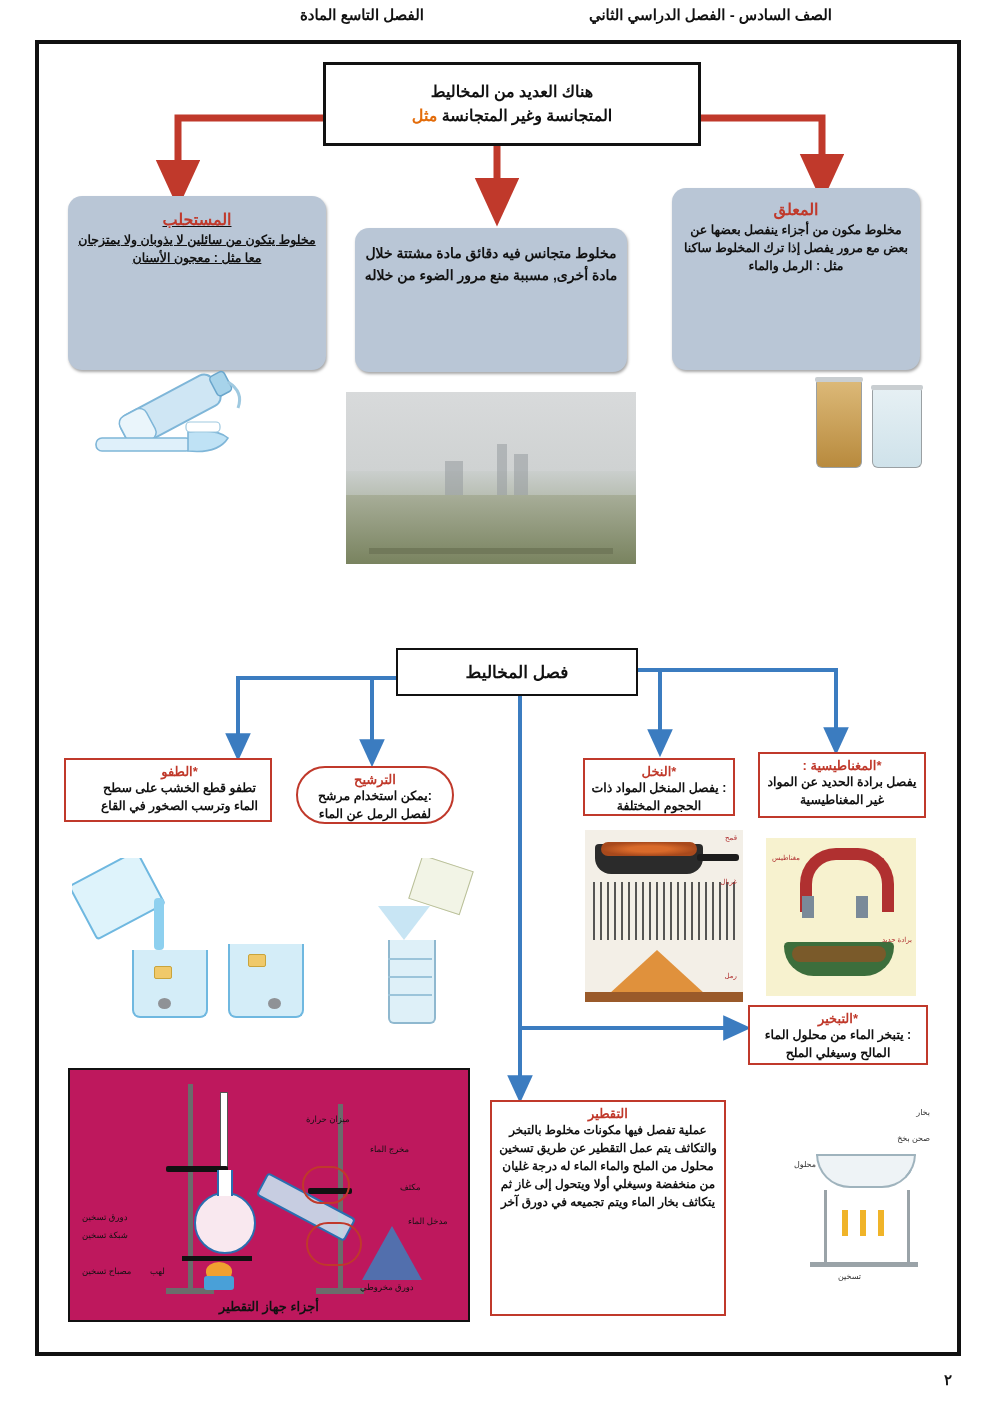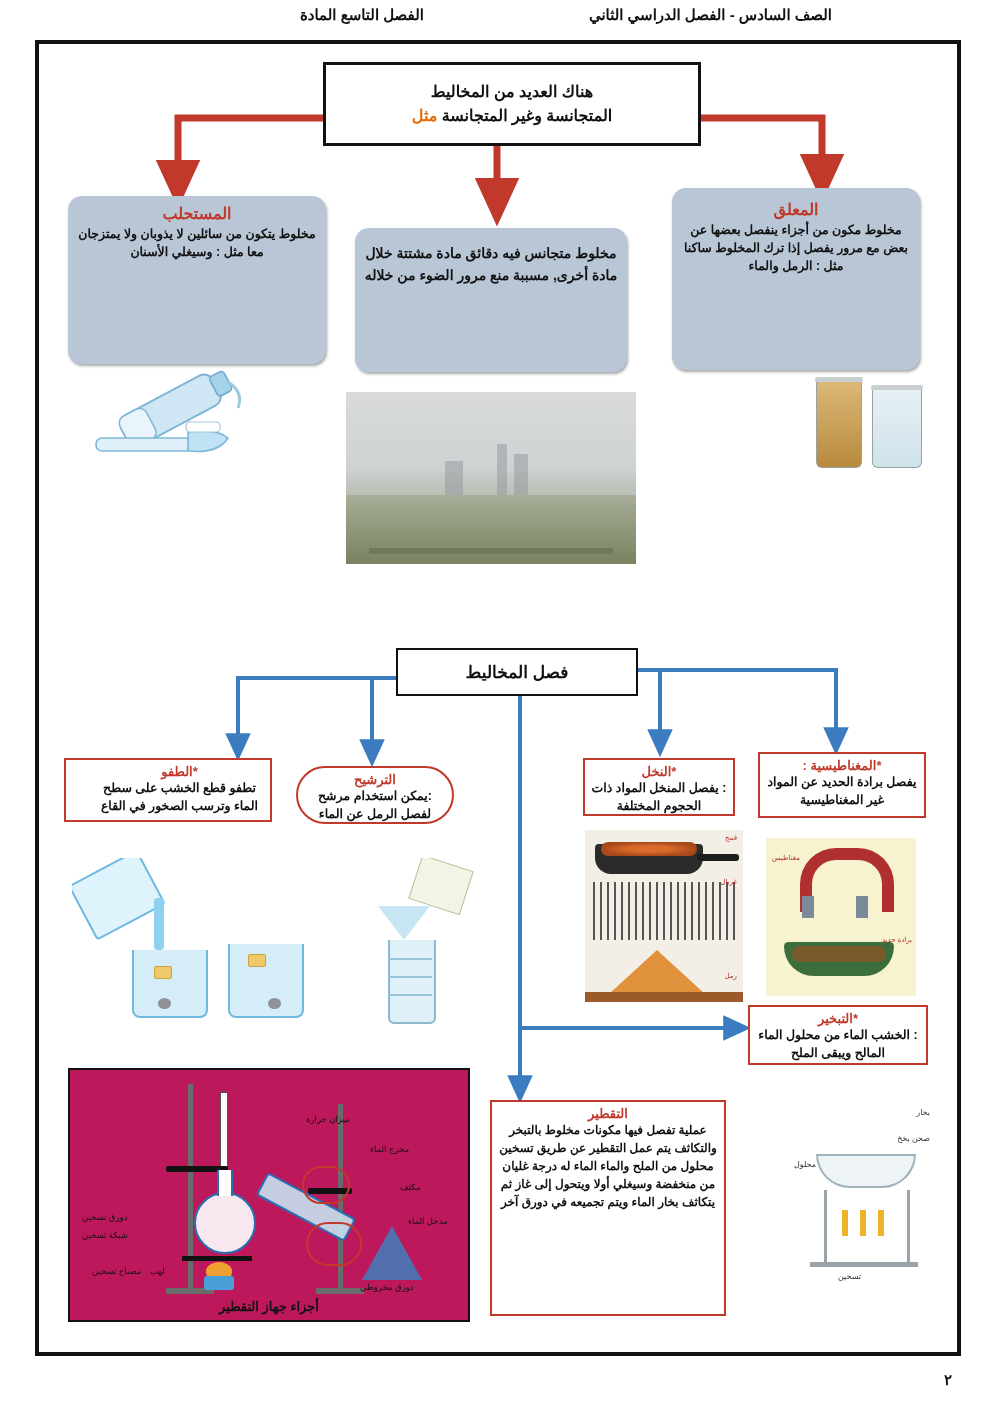--- a/index.html
+++ b/index.html
@@ -44,21 +44,21 @@
 
   
   .rbox{
     position:absolute;border-radius:14px;background:#b9c6d6;
     box-shadow:1px 2px 3px rgba(0,0,0,.35);
     text-align:center;color:#111;
   }
   .rbox .ttl{color:#c0392b;font-weight:bold;font-size:16px;margin-bottom:2px;}
   .rbox .bdy{font-weight:bold;font-size:12.5px;line-height:1.45;padding:0 8px;}
 
-  #box-mustahlab{left:68px;top:196px;width:258px;height:160px;padding-top:8px;}
+  #box-mustahlab{left:68px;top:196px;width:258px;height:160px;padding-top:14px;text-decoration:underline;}
   #box-ghirawi{left:355px;top:228px;width:272px;height:130px;padding-top:14px;}
   #box-muallaq{left:672px;top:188px;width:248px;height:170px;padding-top:12px;}
   #box-ghirawi .bdy{font-size:14px;line-height:1.6;}
   #box-ghirawi .ttl{font-size:17px;}
   #box-muallaq .ttl{font-size:16px;}
   #box-muallaq .bdy{font-size:12.5px;}
 
   
   .sepbox{
     position:absolute;left:396px;top:648px;width:238px;height:44px;
@@ -190,21 +190,21 @@
   <div class="topbox">
     <div class="l1">هناك العديد من المخاليط</div>
     <div class="l2">
       <span>المتجانسة وغير المتجانسة</span>
       <span class="mithl">مثل</span>
     </div>
   </div>
 
   <div class="rbox" id="box-mustahlab">
     <div class="ttl">المستحلب</div>
-    <div class="bdy">مخلوط يتكون من سائلين لا يذوبان ولا يمتزجان معا مثل : وسيغلي الأسنان</div>
+    <div class="bdy">مخلوط يتكون من سائلين لا يذوبان ولا يمتزجان معا مثل : معجون الأسنان</div>
   </div>
 
   <div class="imgbox" id="img-toothpaste" style="left:78px;top:352px;width:200px;height:130px;">
     <svg width="200" height="130" viewBox="0 0 200 130">
       <g transform="rotate(-28 100 60)">
         <rect x="42" y="38" width="104" height="34" rx="10" fill="#cfe6f4" stroke="#7fb6d8" stroke-width="2"></rect>
         <rect x="42" y="38" width="30" height="34" rx="8" fill="#eaf5fb" stroke="#7fb6d8" stroke-width="1.5"></rect>
         <rect x="143" y="44" width="16" height="22" rx="4" fill="#a7d3ea" stroke="#6aa6cc" stroke-width="1.5"></rect>
       </g>
       <g>
@@ -304,21 +304,21 @@
     <div class="magleg" style="left:36px;top:58px;"></div>
     <div class="magleg" style="left:90px;top:58px;"></div>
     <div class="dish"></div>
     <div class="filings"></div>
     <div style="position:absolute;left:6px;top:16px;font-size:7px;color:#b03030;">مغناطيس</div>
     <div style="position:absolute;right:4px;bottom:52px;font-size:7px;color:#b03030;">برادة حديد</div>
   </div>
 
   <div class="mbox" id="m-tabkheer">
     <div class="ttl">*التبخير</div>
-    <div class="bdy">: الخشب الماء من محلول الماء المالح ويبقى الملح</div>
+    <div class="bdy">: يتبخر الماء من محلول الماء المالح وسيغلي الملح</div>
   </div>
 
   <div class="imgbox" id="img-evap">
     <div class="evapdish"></div>
     <div class="tripod"></div>
     <div class="flamearrow" style="left:52px;top:120px;"></div>
     <div class="flamearrow" style="left:70px;top:120px;"></div>
     <div class="flamearrow" style="left:88px;top:120px;"></div>
     <div class="stand"></div>
     <div style="position:absolute;right:8px;top:18px;font-size:8px;color:#333;">بخار</div>
@@ -355,21 +355,21 @@
     <div style="position:absolute;left:136px;top:192px;width:26px;height:18px;background:#f0a030;border-radius:50% 50% 40% 40%;"></div>
     <div style="position:absolute;left:134px;top:206px;width:30px;height:14px;background:#49a0d8;border-radius:3px;"></div>
 
     <div class="dlabel" style="left:236px;top:44px;">ميزان حرارة</div>
     <div class="dlabel" style="left:300px;top:74px;">مخرج الماء</div>
     <div class="dlabel" style="left:330px;top:112px;">مكثف</div>
     <div class="dlabel" style="left:338px;top:146px;">مدخل الماء</div>
     <div class="dlabel" style="left:12px;top:142px;">دورق تسخين</div>
     <div class="dlabel" style="left:12px;top:160px;">شبكة تسخين</div>
     <div class="dlabel" style="left:80px;top:196px;">لهب</div>
-    <div class="dlabel" style="left:12px;top:196px;margin-left:10px;">مصباح تسخين</div>
+    <div class="dlabel" style="left:12px;top:196px;">مصباح تسخين</div>
     <div class="dlabel" style="left:290px;top:212px;">دورق مخروطي</div>
 
     <div class="dcap">أجزاء جهاز التقطير</div>
   </div>
 
   <div class="ftr">
     <span class="pageno">٢</span>
   </div>
 
 </div>

